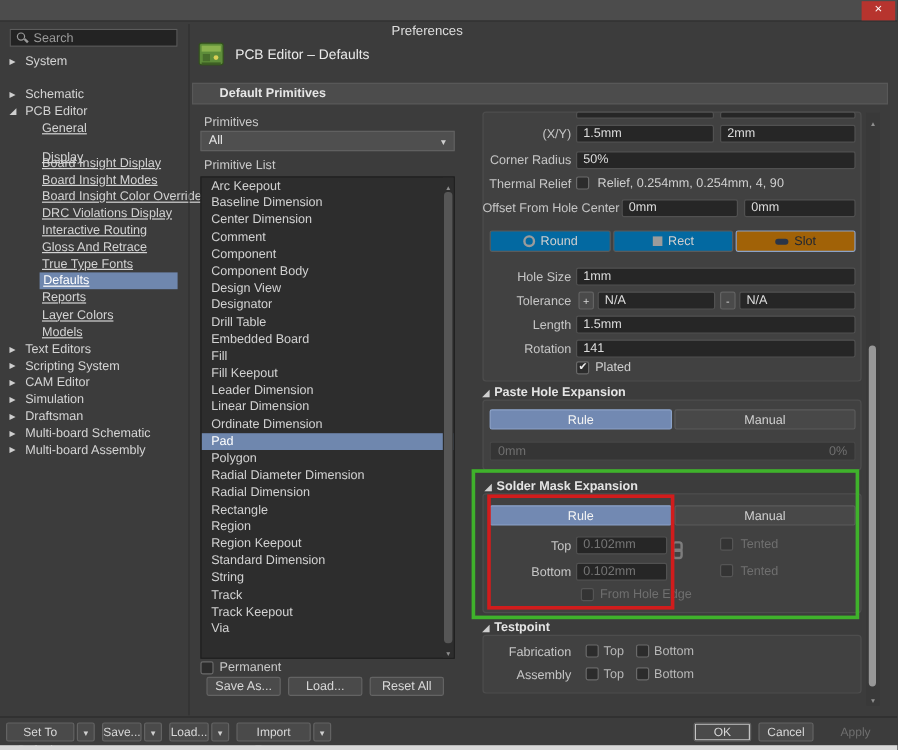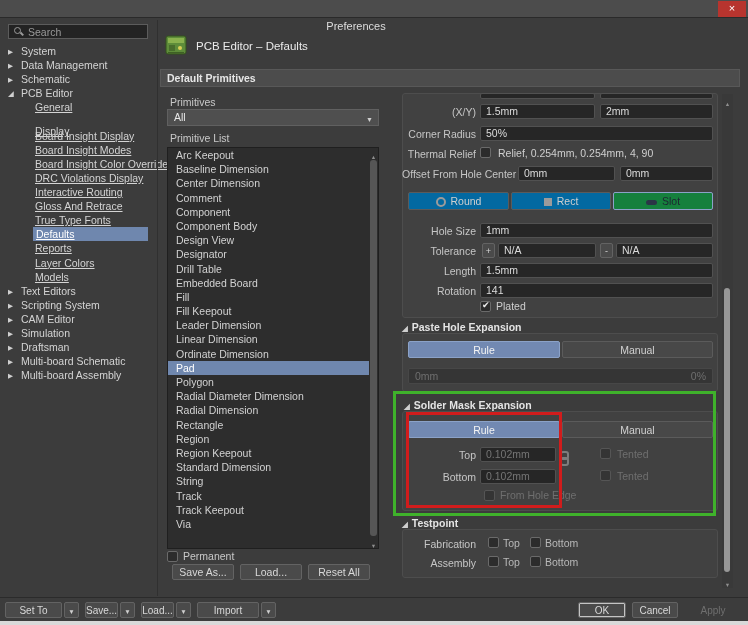--- a/index.html
+++ b/index.html
@@ -23,21 +23,21 @@
   .tree-arrow.exp::before{content:"◢";font-size:7.5px;}
   .tree-label{position:absolute;top:0;line-height:14.1px;font-size:10.5px;color:#d4d4d4;white-space:nowrap;}
   .tree-label.l0{left:21px;}
   .tree-label.l1{left:35px;text-decoration:underline;}
   .tree-item.sel .tree-label{background:#6f87ae;color:#fff;left:33px;width:112px;padding-left:3px;}
   .vdivider{left:157px;top:20px;width:1px;height:576px;background:#303030;}
   
   .app-icon{left:165px;top:34px;width:22px;height:22px;}
   .page-title{left:196px;top:40px;font-size:11.5px;color:#eaeaea;}
   .section-bar{left:160px;top:69px;width:580px;height:18px;background:#4c4c4c;border:1px solid #585858;
-               line-height:16px;padding-left:6px;font-weight:bold;font-size:10.5px;color:#e6e6e6;}
+               line-height:16px;padding-left:22px;font-weight:bold;font-size:10.5px;color:#e6e6e6;}
   
   .mid-label{font-size:10.5px;color:#c9c9c9;}
   .dropdown{left:167px;top:109px;width:212px;height:17px;background:#4f4f4f;border:1px solid #606060;
             line-height:15px;padding-left:6px;font-size:10.5px;color:#e8e8e8;cursor:pointer;}
   .dd-caret{position:absolute;right:5px;top:1px;color:#cfcfcf;}
   .dd-caret::before{content:"▼";font-size:7px;}
   .listbox{left:167px;top:147px;width:212px;height:402px;background:#2d2d2d;border:1px solid #1f1f1f;overflow:hidden;}
   .list-item{height:14.2px;line-height:14.2px;font-size:10.5px;padding-left:8px;color:#d2d2d2;
              white-space:nowrap;cursor:pointer;}
   .list-item.sel{background:#6f87ae;color:#fff;}
@@ -56,21 +56,21 @@
   .panel{background:#414141;border:1px solid #4d4d4d;border-radius:3px;}
   .rlabel{font-size:10.5px;color:#c6c6c6;text-align:right;white-space:nowrap;}
   .field{background:#262626;border:1px solid #515151;color:#dcdcdc;font-size:10.5px;
          line-height:13px;padding:0 5px;height:15px;border-radius:2px;white-space:nowrap;overflow:hidden;}
   .field.dis{color:#757575;}
   .tab{height:17px;line-height:16px;text-align:center;font-size:10.5px;background:#484848;
        border:1px solid #5b5b5b;color:#d0d0d0;border-radius:2px;cursor:pointer;}
   .tab.sel{background:#7289b2;border-color:#8ba2c8;color:#f4f4f4;}
   .seg{height:18px;line-height:17px;text-align:center;font-size:10.5px;background:#0369a1;
        border:1px solid #5b5b5b;color:#cfcfcf;border-radius:2px;cursor:pointer;}
-  .seg.sel{background:#15803d;border-color:#8ba2c8;color:#1d2533;}
+  .seg.sel{background:#a16207;border-color:#8ba2c8;color:#1d2533;}
   .seg-icon{display:inline-block;vertical-align:middle;margin-right:5px;}
   .ic-round{width:6px;height:6px;border:2px solid #9b9b9b;border-radius:50%;}
   .ic-rect{width:8px;height:8px;background:#9b9b9b;}
   .ic-slot{width:11px;height:5px;background:#2b3547;border-radius:3px;}
   .sechdr{font-size:10.5px;font-weight:bold;color:#e4e4e4;}
   .sec-arrow{display:inline-block;margin-right:4px;color:#cfcfcf;}
   .sec-arrow::before{content:"◢";font-size:7.5px;}
   .graytext{font-size:10.5px;color:#6f6f6f;}
   .link-icon div{width:9px;height:9px;border:2px solid #7d7d7d;border-radius:3px;box-sizing:border-box;}
   .link-icon div+div{margin-top:-3px;}
@@ -99,24 +99,20 @@
 
 <div class="abs search-box">
   <span class="abs search-glass"></span>
   <span class="abs search-tail"></span>
   <span class="abs search-text">Search</span>
 </div>
 <div class="abs" id="tree">
     <div class="tree-item" style="top: 0px;">
       <span class="tree-arrow col"></span>
       <span class="tree-label l0">System</span>
-    </div>
-    <div class="tree-item" style="top: 14.1px;">
-      <span class="tree-arrow col"></span>
-      <span class="tree-label l0">Data Management</span>
     </div>
     <div class="tree-item" style="top: 28.2px;">
       <span class="tree-arrow col"></span>
       <span class="tree-label l0">Schematic</span>
     </div>
     <div class="tree-item" style="top: 42.3px;">
       <span class="tree-arrow exp"></span>
       <span class="tree-label l0">PCB Editor</span>
     </div>
     <div class="tree-item" style="top: 56.4px;">

